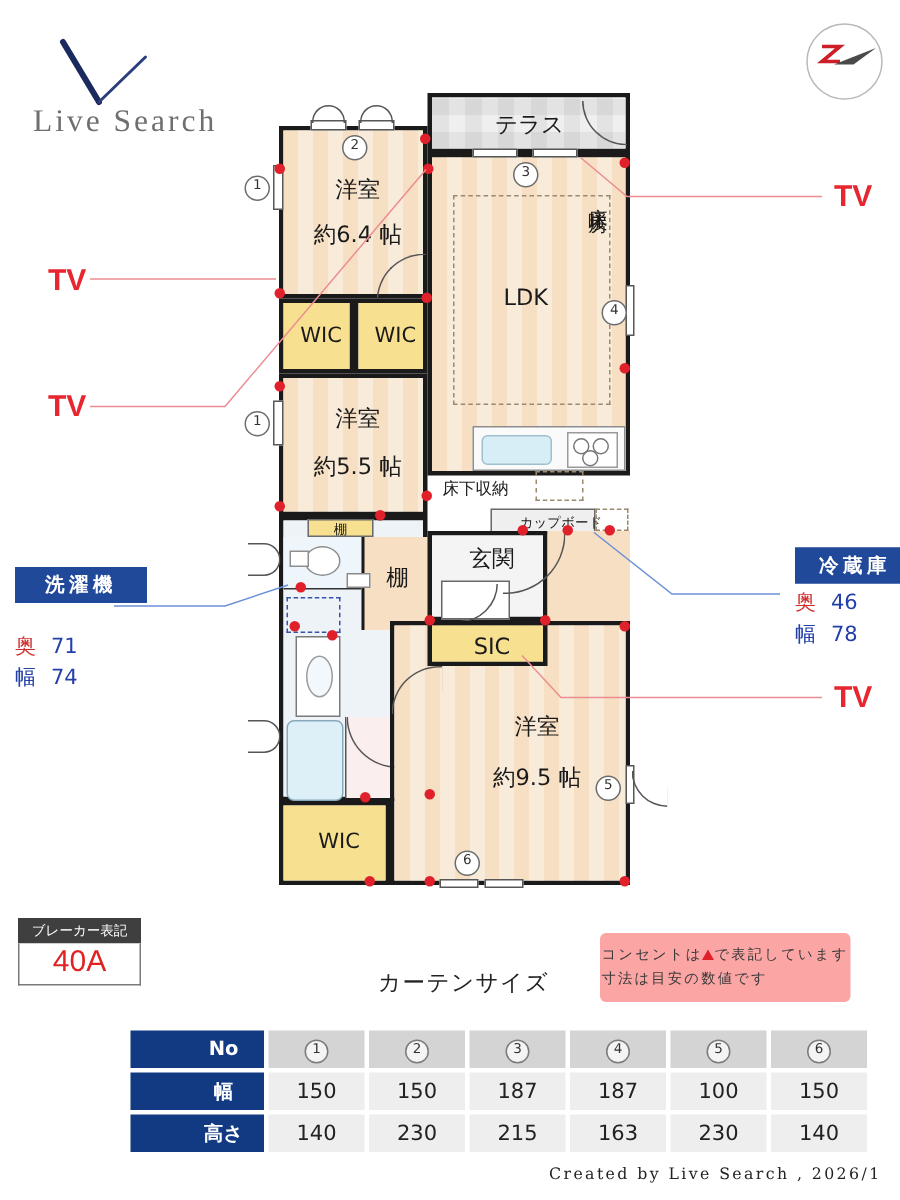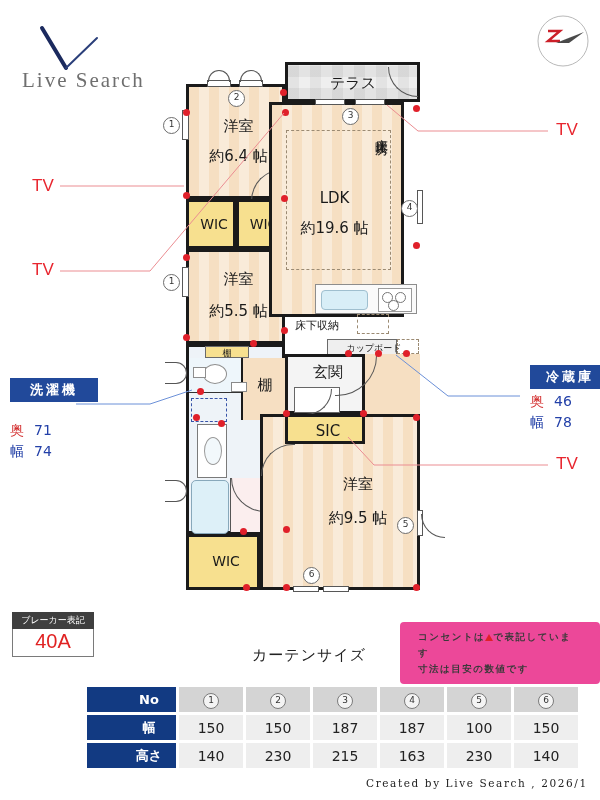--- a/index.html
+++ b/index.html
@@ -58,43 +58,43 @@
         font-size:9px;line-height:13px;text-align:center;
         font-family:"DejaVu Sans",sans-serif;}
 
   
   .win{position:absolute;background:#ffffff;border:1px solid #575757;box-sizing:border-box;}
 
   
   .arc{position:absolute;border:1px solid #555;box-sizing:border-box;background:transparent;}
 
   
-  .tv{position:absolute;color:#e8262f;font-size:17px;
-      font-family:"Liberation Sans",sans-serif;}
+  .tv{position:absolute;color:#e8262f;font-size:20px;
+      font-family:"Liberation Sans",sans-serif;font-weight:bold;}
   .leadsvg{position:absolute;overflow:visible;}
 
   
   .infobox{position:absolute;}
   .ibhead{background:#21499a;color:#fff;font-size:13px;font-weight:bold;
           padding:2px 8px;border:1px solid #21499a;letter-spacing:3px;
           text-align:center;font-family:"DejaVu Sans",sans-serif;}
   .ibrow{font-size:14px;white-space:nowrap;font-family:"DejaVu Sans",sans-serif;}
   .ibk{color:#d22c2c;}
   .ibk2{color:#2340a8;}
   .ibv{color:#2340a8;padding-left:10px;}
 
   
   #breaker{left:12px;top:612px;width:82px;}
   #breaker .bhead{background:#3f3f3f;color:#fff;font-size:9px;text-align:center;
                   padding:2px 0;letter-spacing:0px;font-family:"DejaVu Sans",sans-serif;}
   #breaker .bval{border:1px solid #7a7a7a;border-top:none;background:#fff;color:#e02222;
                  font-size:20px;text-align:center;padding:1px 0 3px;}
 
   
-  #note{left:400px;top:622px;background:#ec4899;border-radius:4px;padding:7px 18px;font-weight:bold;}
+  #note{left:400px;top:622px;background:#fca5a5;border-radius:4px;padding:7px 1px;}
   #note div{font-size:9.5px;color:#3a3a3a;letter-spacing:1.5px;line-height:1.7;
             font-family:"DejaVu Sans",sans-serif;}
   .tri{display:inline-block;width:0;height:0;border-left:4px solid transparent;
        border-right:4px solid transparent;border-bottom:7px solid #e0202a;
        vertical-align:-1px;}
 
   
   #curtitle{left:252px;top:646px;font-size:15px;color:#222;
             font-family:"DejaVu Sans",sans-serif;letter-spacing:1px;}
 
@@ -174,27 +174,26 @@
     <div class="room fillA" style="inset:0;"></div>
       <div class="stripes"></div>
     <div class="rlabel rname" style="left:0;top:18px;width:99px;">洋室</div>
     <div class="rlabel rsize" style="left:0;top:50px;width:99px;">約5.5 帖</div>
   </div>
   <div class="win" style="left:7px;top:205px;width:7px;height:30px;"></div>
   <div class="numc" style="left:-12px;top:212px;">1</div>
   <div class="arc" style="left:20px;top:282px;width:28px;height:27px;border-radius:0 28px 0 0;border-bottom:none;border-left:none;"></div>
   <div class="arc" style="left:60px;top:282px;width:30px;height:30px;border-radius:30px 0 0 0;border-bottom:none;border-right:none;"></div>
 
-  <div class="wallbox" style="left:94px;top:40px;width:135px;height:215px;">
+  <div class="wallbox" style="left:110px;top:40px;width:135px;height:215px;">
     <div class="room fillA" style="inset:0;"></div>
       <div class="stripes"></div>
     <div class="dashed" style="left:14px;top:25px;width:105px;height:140px;"></div>
     <div class="rlabel rname vert" style="left:100px;top:24px;font-size:13px;letter-spacing:1px;">床暖房</div>
     <div class="rlabel rname" style="left:0;top:84px;width:125px;">LDK</div>
-    <div class="rlabel rsize" style="left:0;top:114px;width:125px;">約19.6 帖</div>
   </div>
 
   <div class="win" style="left:140px;top:37px;width:30px;height:6px;"></div>
   <div class="win" style="left:180px;top:37px;width:30px;height:6px;"></div>
   <div class="numc" style="left:167px;top:46px;">3</div>
 
   <div class="win" style="left:242px;top:128px;width:6px;height:34px;"></div>
   <div class="numc" style="left:226px;top:138px;">4</div>
 
   <div class="abs" style="left:140px;top:222px;width:100px;height:28px;border:1px solid #8d8d8d;background:#fafafa;">

